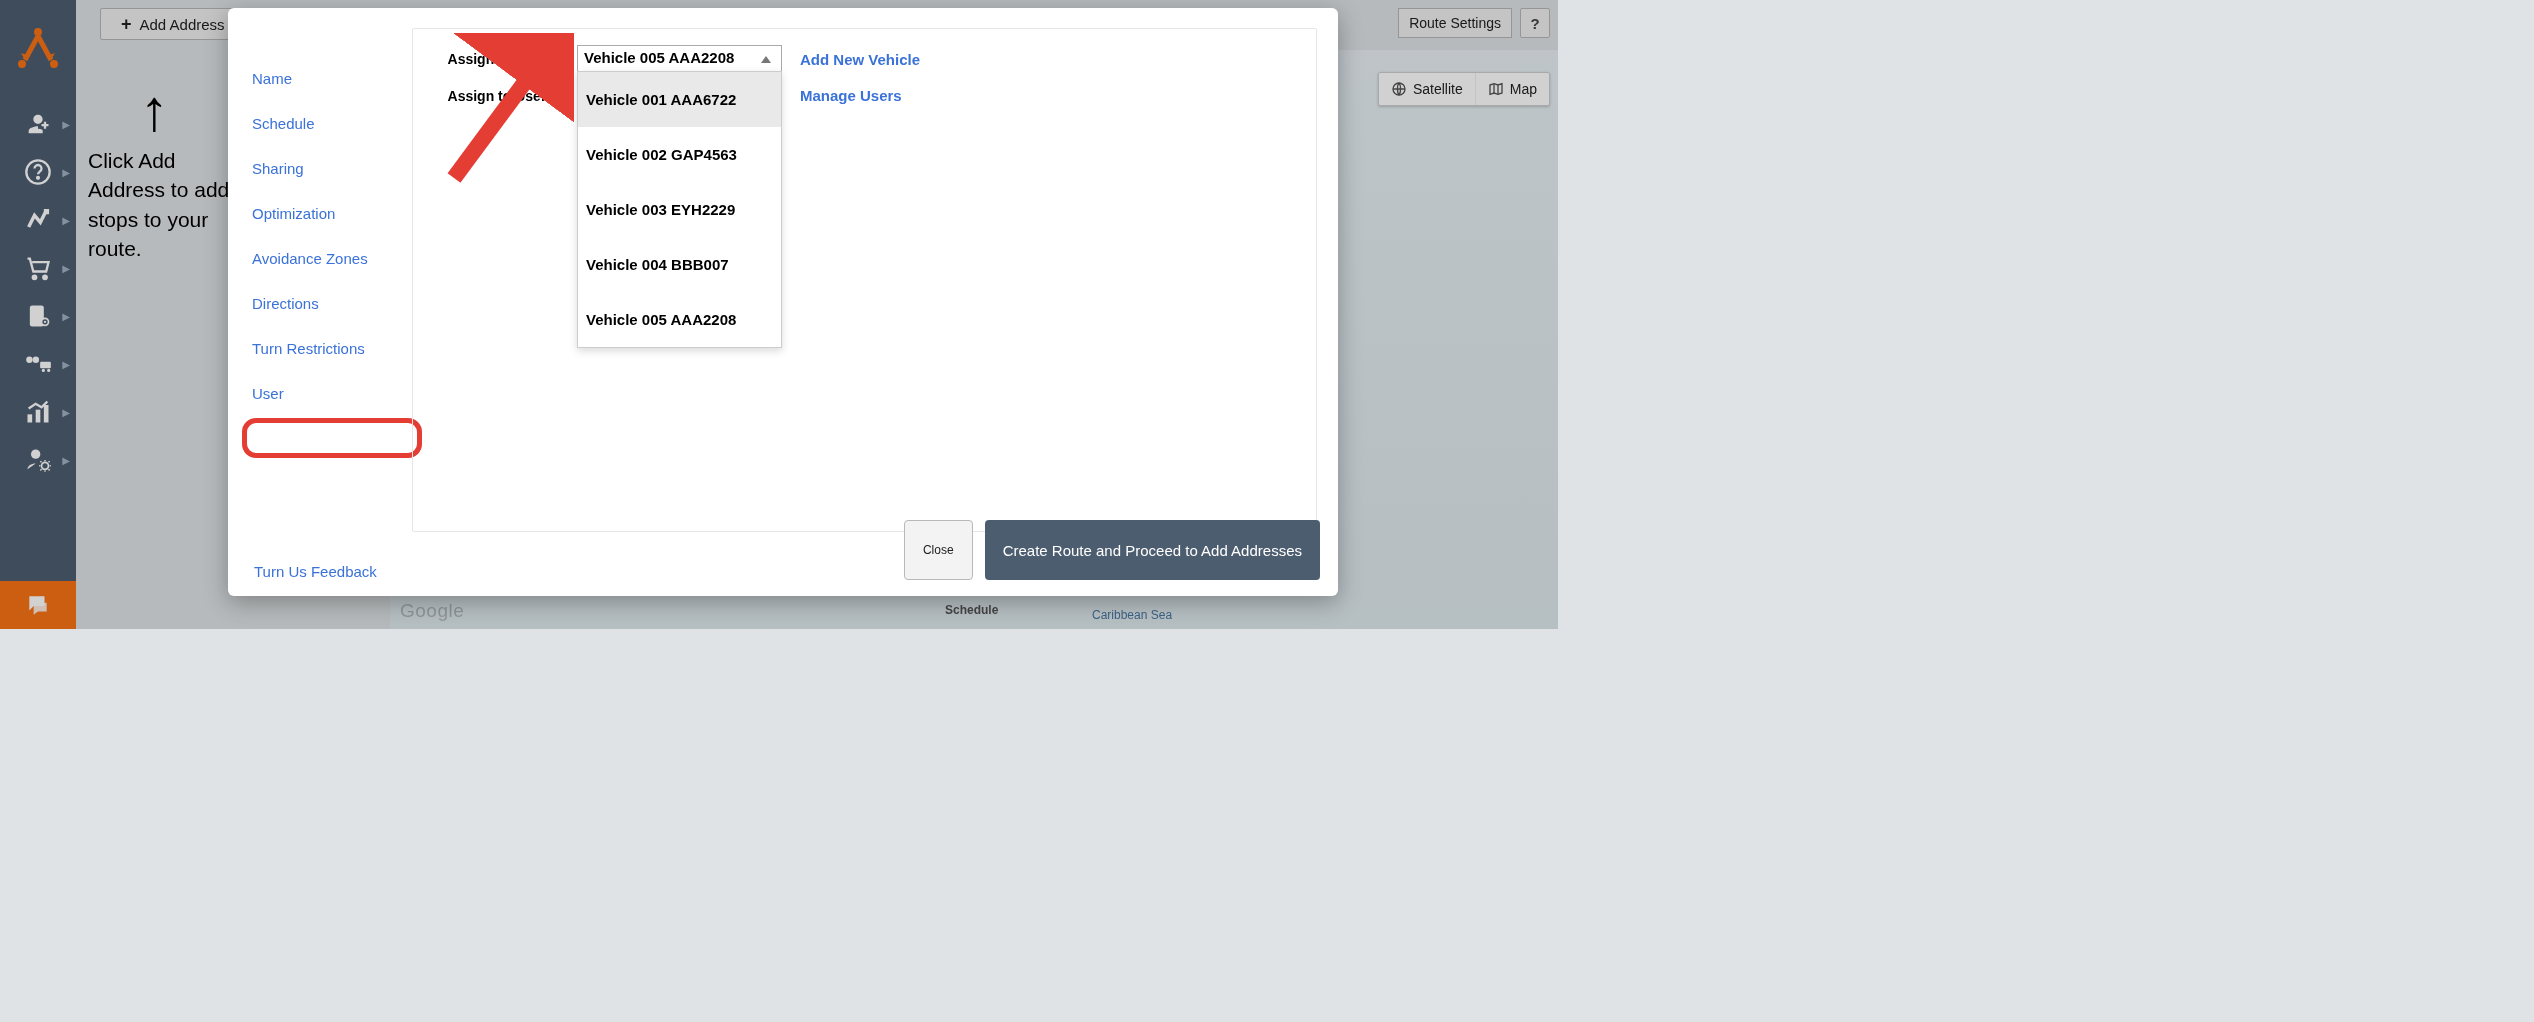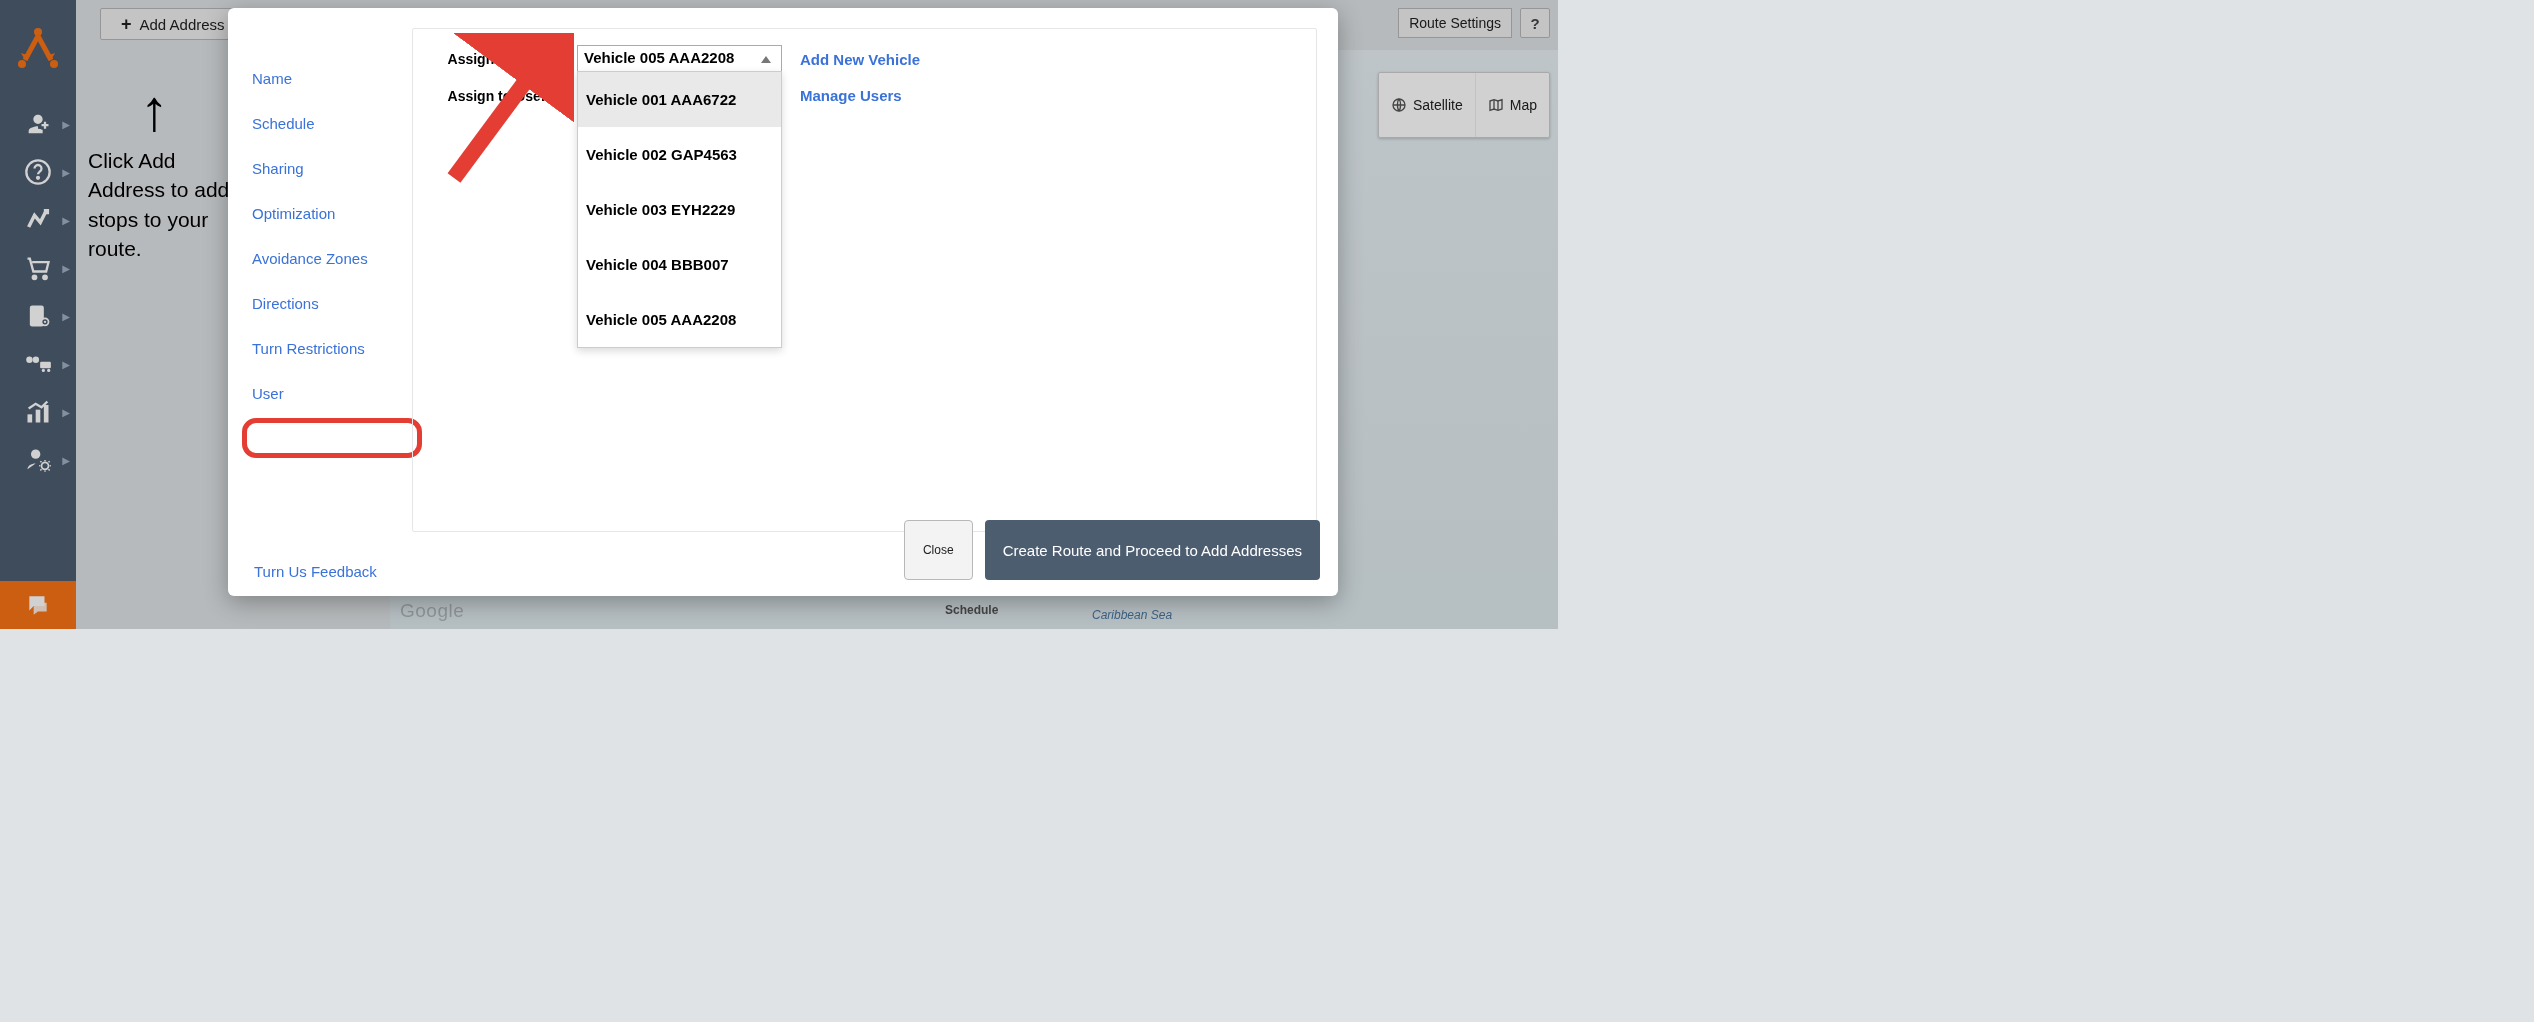--- a/index.html
+++ b/index.html
@@ -17,28 +17,28 @@
   .top-toolbar { position:absolute; left:100px; top:8px; }
   .add-addr-btn { background:#f0f0f0; border:1px solid #b8b8b8; height:32px; padding:0 20px; display:flex; align-items:center; gap:8px; font-size:15px; color:#222; cursor:pointer; border-radius:2px; }
   .add-addr-btn .plus { font-size:18px; font-weight:bold; color:#222; }
 
   .hint { position:absolute; left:88px; top:146px; width:150px; font-size:21px; color:#000; line-height:1.4; }
   .hint-arrow { position:absolute; left:140px; top:76px; font-size:58px; color:#000; }
 
   
   .map-bg { position:absolute; left:390px; top:50px; right:0px; bottom:0px; background:linear-gradient(180deg,#e8f0f4 0%,#dfe9ed 100%); z-index:0; }
   .map-label-honduras { position:absolute; left:945px; top:603px; font-size:12px; color:#555; font-weight:bold; }
-  .map-label-caribbean { position:absolute; left:1092px; top:608px; font-size:12px; color:#4a79a3; font-style:italic; }
+  .map-label-caribbean { position:absolute; left:1092px; top:608px; font-size:12px; color:#4a79a3; }
   .map-google { position:absolute; left:400px; top:600px; color:rgba(0,0,0,0.22); font-weight:400; font-size:19px; letter-spacing:0.5px; }
 
   .top-right { position:absolute; right:8px; top:8px; display:flex; gap:8px; align-items:center; }
   .rs-btn { background:#f0f0f0; border:1px solid #b8b8b8; border-radius:0; padding:6px 10px; font-size:14px; color:#222; cursor:pointer; }
   .help-circ { width:30px; height:30px; border:1px solid #b8b8b8; border-radius:2px; background:#f0f0f0; display:flex; align-items:center; justify-content:center; font-weight:bold; color:#444; font-size:15px; }
   .map-toggle { position:absolute; right:8px; top:72px; display:flex; background:#fff; border:1px solid #cfcfcf; border-radius:2px; box-shadow:0 1px 3px rgba(0,0,0,0.2); }
-  .map-toggle .seg { padding:24px 12px; display:flex; align-items:center; gap:6px; font-size:14px; color:#222; }
+  .map-toggle .seg { padding:8px 12px; display:flex; align-items:center; gap:6px; font-size:14px; color:#222; }
   .map-toggle .seg + .seg { border-left:1px solid #eee; }
 
   
   .overlay { position:absolute; inset:0; background:rgba(0,0,0,0.18); z-index:2; }
 
   
   .modal { position:absolute; left:228px; top:8px; width:1110px; height:588px; background:#fff; border-radius:6px; box-shadow:0 6px 24px rgba(0,0,0,0.3); z-index:3; }
   .modal-sidenav { position:absolute; left:14px; top:48px; display:flex; flex-direction:column;justify-content:space-between; }
   .modal-sidenav .nav-item { color:#3a72d8; font-size:15px; padding:14px 10px; cursor:pointer; }
   .modal-sidenav .nav-item.active { position:relative; }

